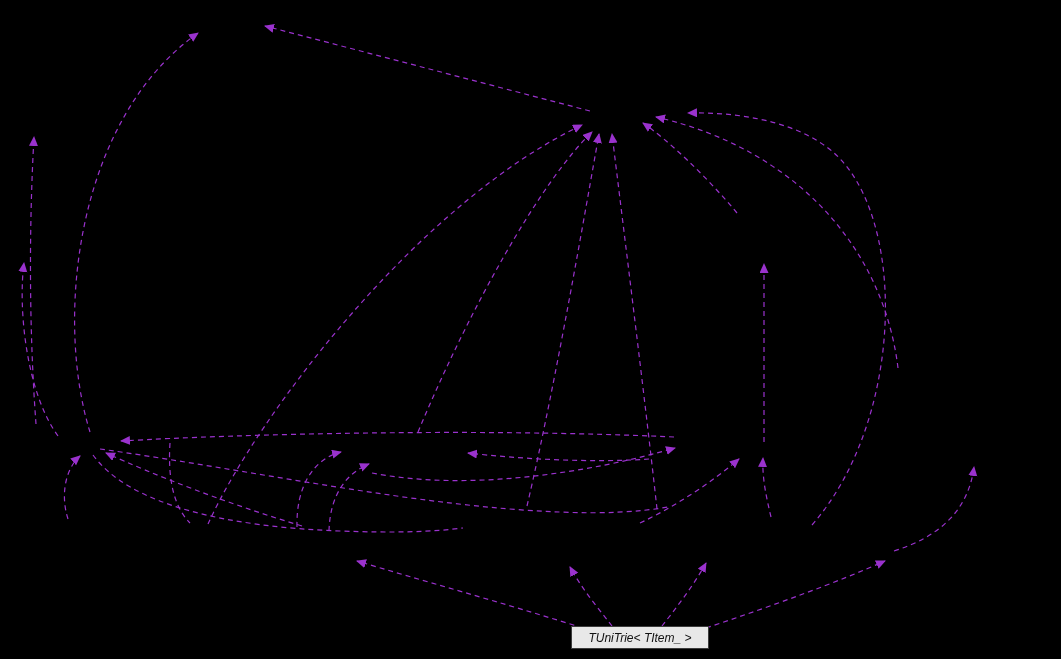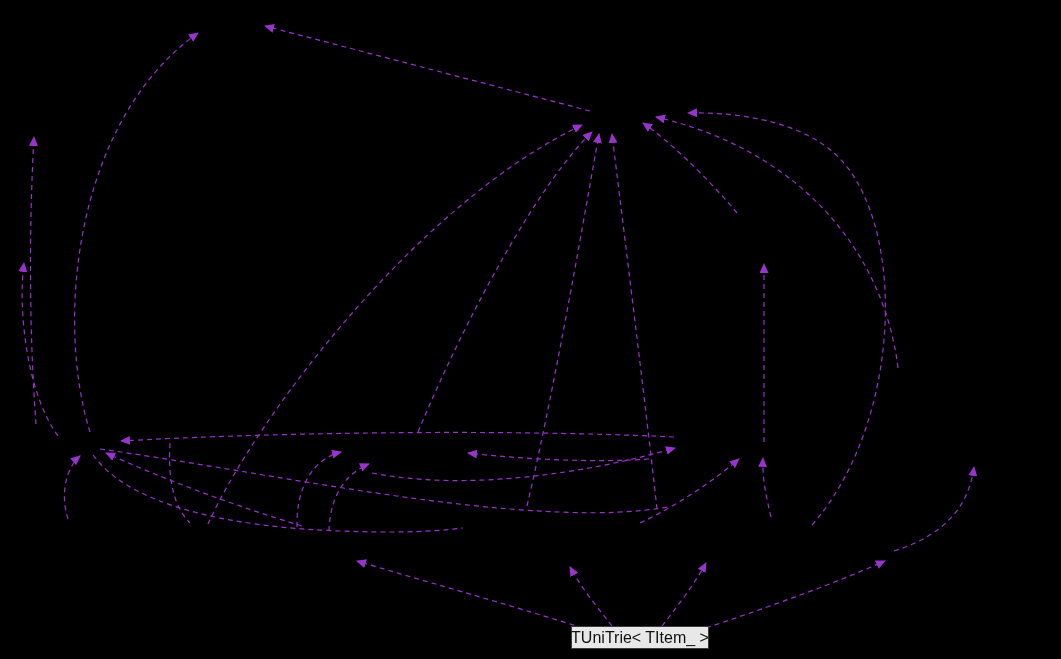--- a/index.html
+++ b/index.html
@@ -30,23 +30,24 @@
     width: 138px;
     height: 23px;
     box-sizing: border-box;
     border: 1px solid #3c3c3c;
     display: flex;
     align-items: center;
     justify-content: center;
     cursor: pointer;
   }
   .node-label {
-    font-size: 16px;
+    font-size: 12px;
     line-height: 1;
     white-space: nowrap;
+    font-style: italic;
   }
 </style>
 </head>
 <body style="background-color: rgb(0, 0, 0);">
 
 <div class="graph">
 
   <svg width="1061" height="659" viewBox="0 0 1061 659">
     <defs>
       <marker id="arrowhead" markerWidth="12" markerHeight="10" refX="9" refY="4.5" orient="auto" markerUnits="userSpaceOnUse">

